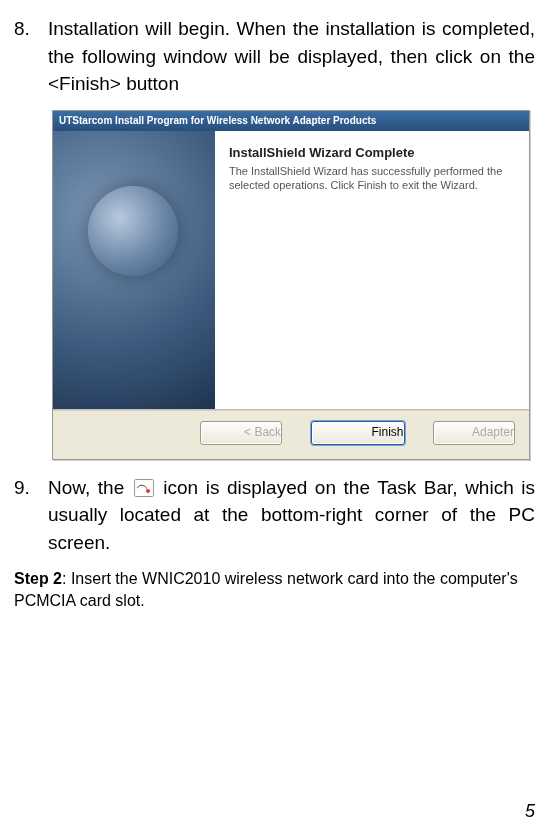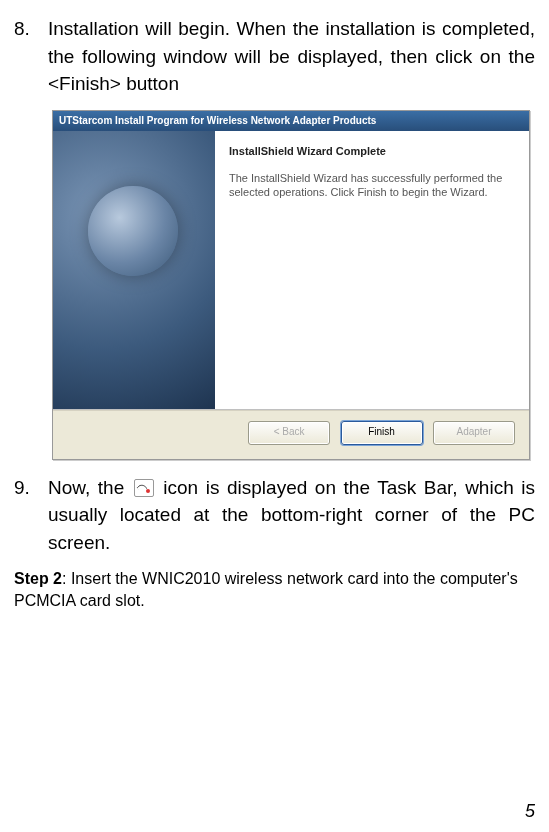--- a/index.html
+++ b/index.html
@@ -72,55 +72,56 @@
   .content-area {
     flex: 1;
     padding: 14px 18px 10px 14px;
     font-family: Tahoma, "MS Sans Serif", sans-serif;
     font-size: 12px;
     color: #333;
     box-sizing: border-box;
   }
   .wiz-heading {
     font-weight: bold;
-    font-size: 11px;
+    font-size: 13px;
     color: #222;
-    margin: 0 0 14px 0;
+    margin: 0 0 4px 0;
   }
   .wiz-text {
     font-size: 11px;
     line-height: 1.35;
     color: #555;
   }
   .button-row {
     background: #ece9d8;
     padding: 10px 14px 14px 0;
     text-align: right;
     border-top: 1px solid #d6d2c2;
   }
   .win-btn {
     display: inline-block;
     width: 80px;
     height: 22px;
     line-height: 20px;
-    font-size: 10px;
+    font-size: 12px;
     font-family: Tahoma, sans-serif;
-    text-align: center;
+    text-align: right;
     background: linear-gradient(#fdfdfd, #ece9d8);
     border: 1px solid #9a9a8a;
     border-radius: 3px;
     box-shadow: inset 0 0 0 1px #fff;
-    margin-left: 6px;
+    margin-left: 24px;
     color: #555;
     vertical-align: middle;
   }
   .win-btn.primary {
     border: 1px solid #2a5a9c;
     box-shadow: 0 0 0 1px #7aa3d6, inset 0 0 0 1px #fff;
     color: #000;
+    padding-left: 12px;
   }
   .win-btn.disabled {
     color: #aaa;
   }
   .inline-icon {
     display: inline-block;
     vertical-align: -3px;
     width: 18px;
     height: 16px;
     background: #fff;
@@ -175,21 +176,21 @@
     <div class="step-num">8.</div>
     <div class="step-body">Installation will begin. When the installation is completed, the following window will be displayed, then click on the &lt;Finish&gt; button</div>
   </div>
 
   <div class="screenshot">
     <div class="titlebar">UTStarcom Install Program for Wireless Network Adapter Products</div>
     <div class="wizard-body">
       <div class="sidebar"></div>
       <div class="content-area">
         <div class="wiz-heading">InstallShield Wizard Complete</div>
-        <div class="wiz-text">The InstallShield Wizard has successfully performed the selected operations.   Click Finish to begin the Wizard.</div>
+        <div class="wiz-text">The InstallShield Wizard has successfully performed the selected operations.   Click Finish to exit the Wizard.</div>
       </div>
     </div>
     <div class="button-row">
       <span class="win-btn disabled">&lt; Back</span>
       <span class="win-btn primary">Finish</span>
       <span class="win-btn disabled">Adapter</span>
     </div>
   </div>
 
   <div class="step">

